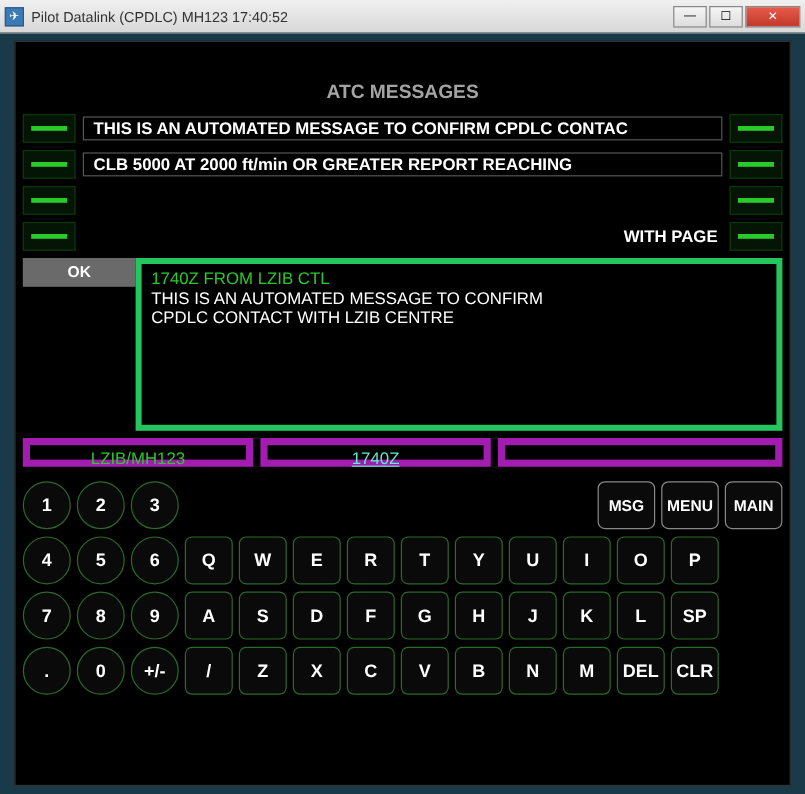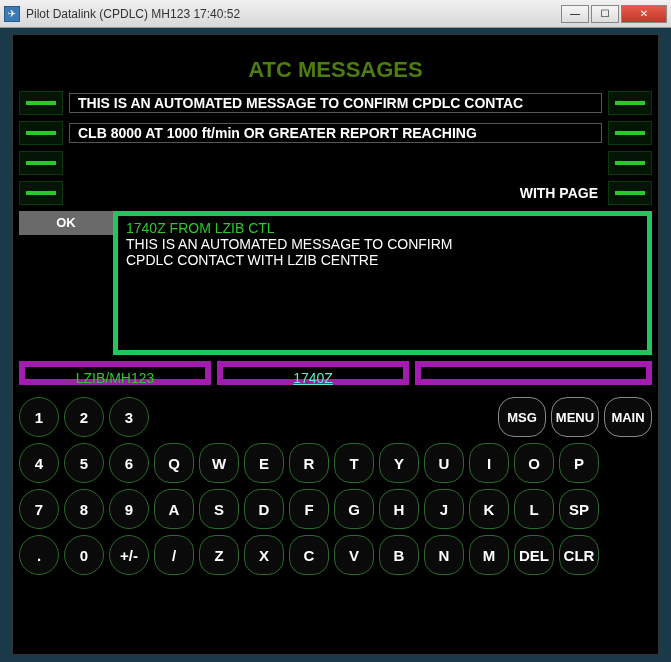--- a/index.html
+++ b/index.html
@@ -57,25 +57,26 @@
 }
 .app {
   background: #000;
   width: 647px;
   height: 621px;
   margin: 6px auto 0;
   border: 1px solid #333;
   padding: 0 6px;
 }
 .header-title {
-  color: #4d7c0f;
+  color: #a3a3a3;
   font-weight: bold;
   text-align: center;
-  font-size: 22px;
+  font-size: 16px;
   padding: 22px 0 8px;
+  margin-top: 12px;
 }
 .msg-row {
   display: flex;
   align-items: center;
   margin-bottom: 6px;
   gap: 6px;
 }
 .lsk {
   width: 44px;
   height: 24px;
@@ -180,21 +181,21 @@
   width: 40px;
   height: 40px;
   border: 1px solid #2a6a2a;
   background: #0a0a0a;
   color: #fff;
   font-size: 15px;
   font-weight: bold;
   display: flex;
   align-items: center;
   justify-content: center;
-  border-radius: 16px;
+  border-radius: 6px;
   cursor: pointer;
 }
 .kb-key.num {
   border-radius: 50%;
 }
 .kb-key.func {
   width: 48px;
   font-size: 13px;
   border-color: #888;
 }
@@ -219,21 +220,21 @@
   <div class="header-title">ATC MESSAGES</div>
 
   <div class="msg-row">
     <div class="lsk"></div>
     <div class="msg-text">THIS IS AN AUTOMATED MESSAGE TO CONFIRM CPDLC CONTAC</div>
     <div class="lsk"></div>
   </div>
 
   <div class="msg-row">
     <div class="lsk"></div>
-    <div class="msg-text">CLB 8000 AT 1000 ft/min OR GREATER REPORT REACHING</div>
+    <div class="msg-text">CLB 5000 AT 2000 ft/min OR GREATER REPORT REACHING</div>
     <div class="lsk"></div>
   </div>
 
   <div class="msg-row">
     <div class="lsk"></div>
     <div class="spacer-flex"></div>
     <div class="lsk"></div>
   </div>
 
   <div class="msg-row">

